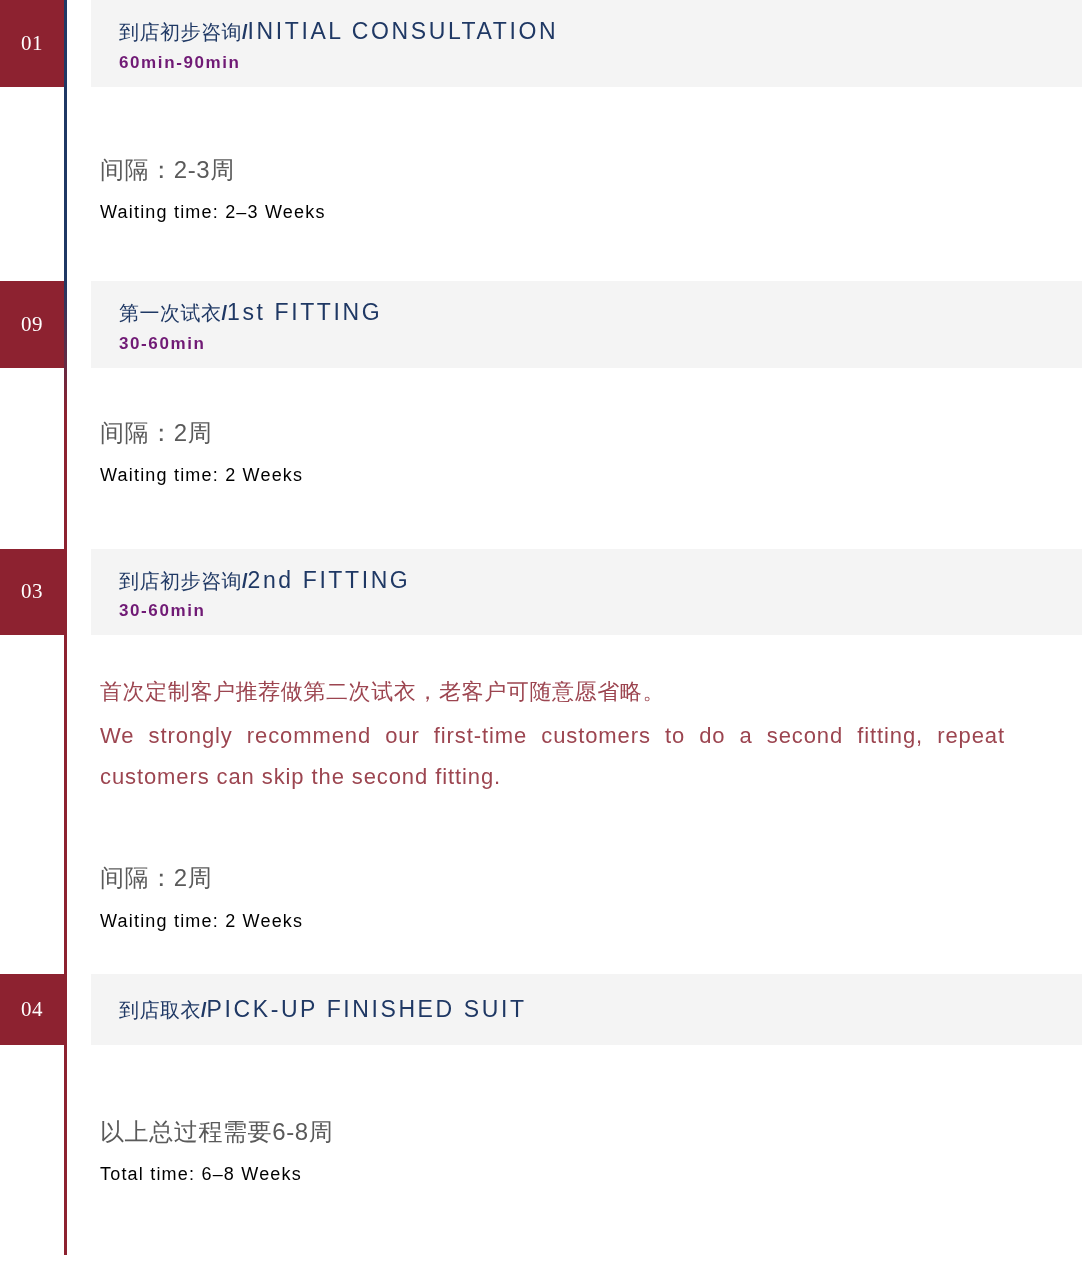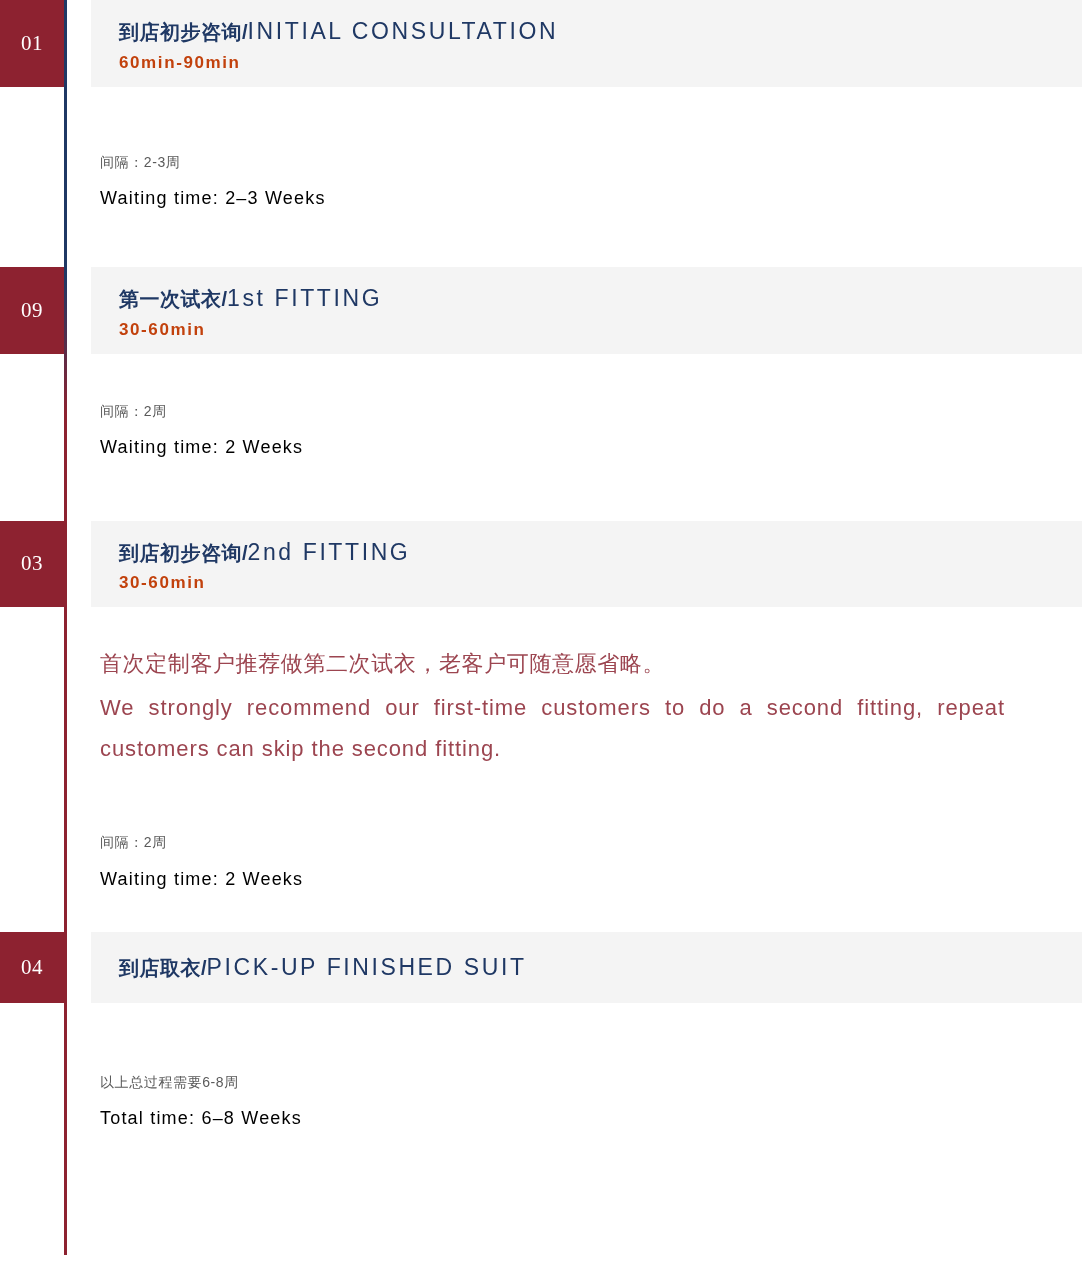--- a/index.html
+++ b/index.html
@@ -55,46 +55,46 @@
     margin-left: 27px;
   }
   .step-title {
     font-size: 20px;
     line-height: 1.5;
     color: #1f3864;
     font-weight: bold;
     white-space: nowrap;
   }
   .step-title .cn {
-    font-weight: bold;
+    font-weight: normal;
     letter-spacing: 0.5px;
   }
   .step-title .slash {
     font-weight: bold;
   }
   .step-title .en {
     font-weight: normal;
     letter-spacing: 2.6px;
     font-size: 23px;
   }
   .step-dur {
     margin-top: 4px;
     font-size: 17px;
-    color: #c2410c;
+    color: #701a75;
     font-weight: bold;
     letter-spacing: 1.6px;
   }
 
   
   .gap {
     position: relative;
     padding-left: 100px;
   }
   .note-cn {
-    font-size: 14px;
+    font-size: 24px;
     color: #5a5a5a;
     letter-spacing: 0.6px;
     line-height: 1.4;
   }
   .note-en {
     font-size: 18px;
     color: #000000;
     letter-spacing: 1.2px;
     line-height: 1.4;
     margin-top: 14px;

